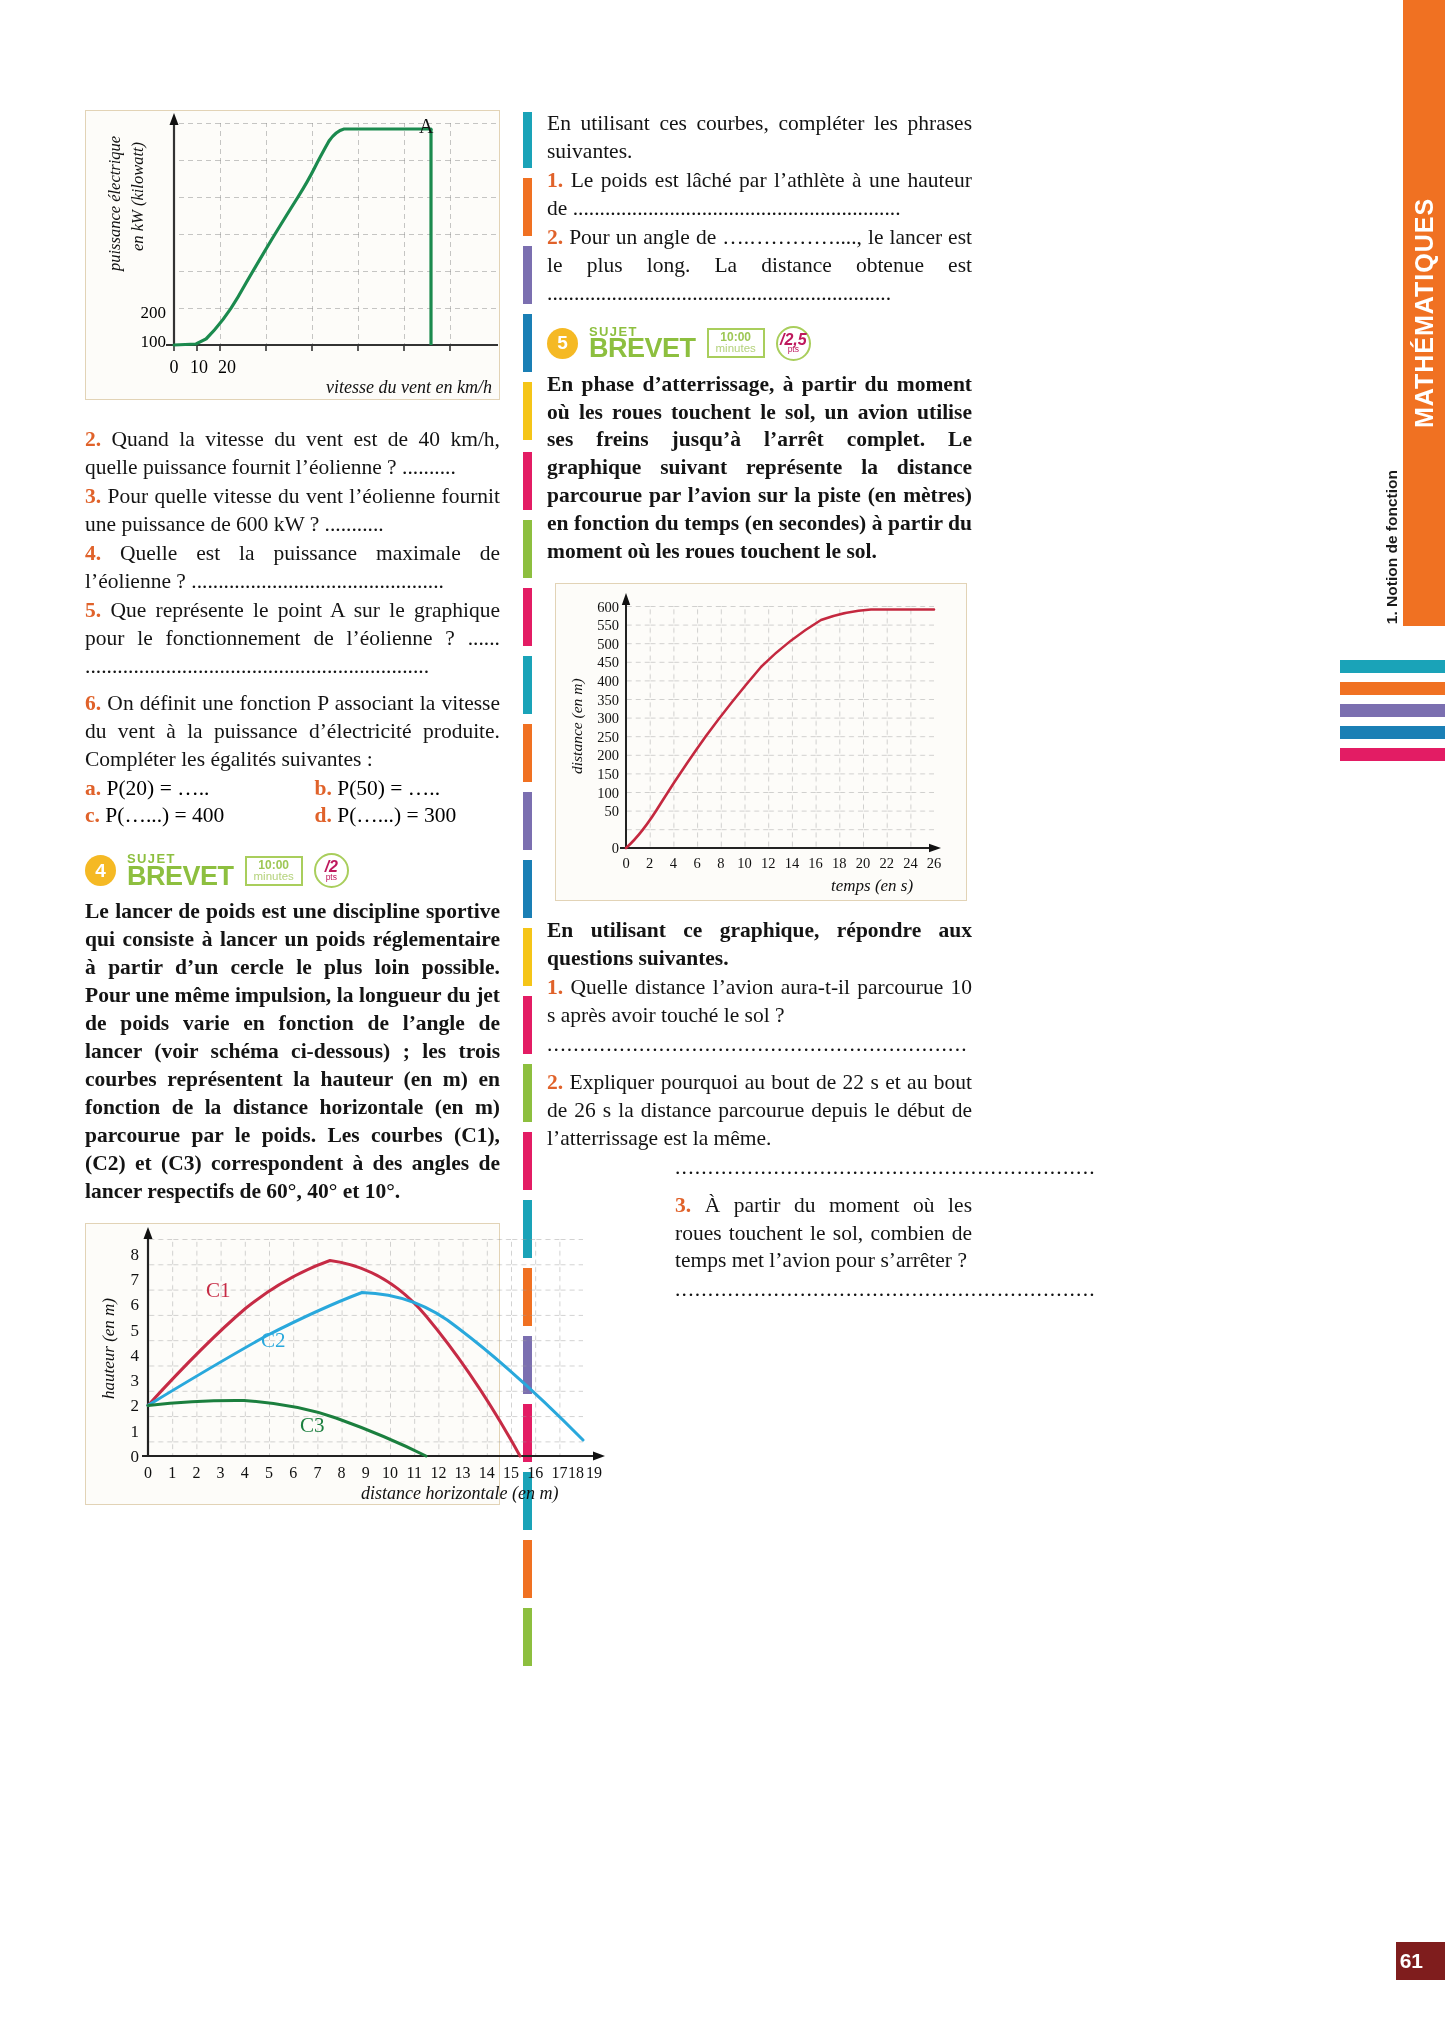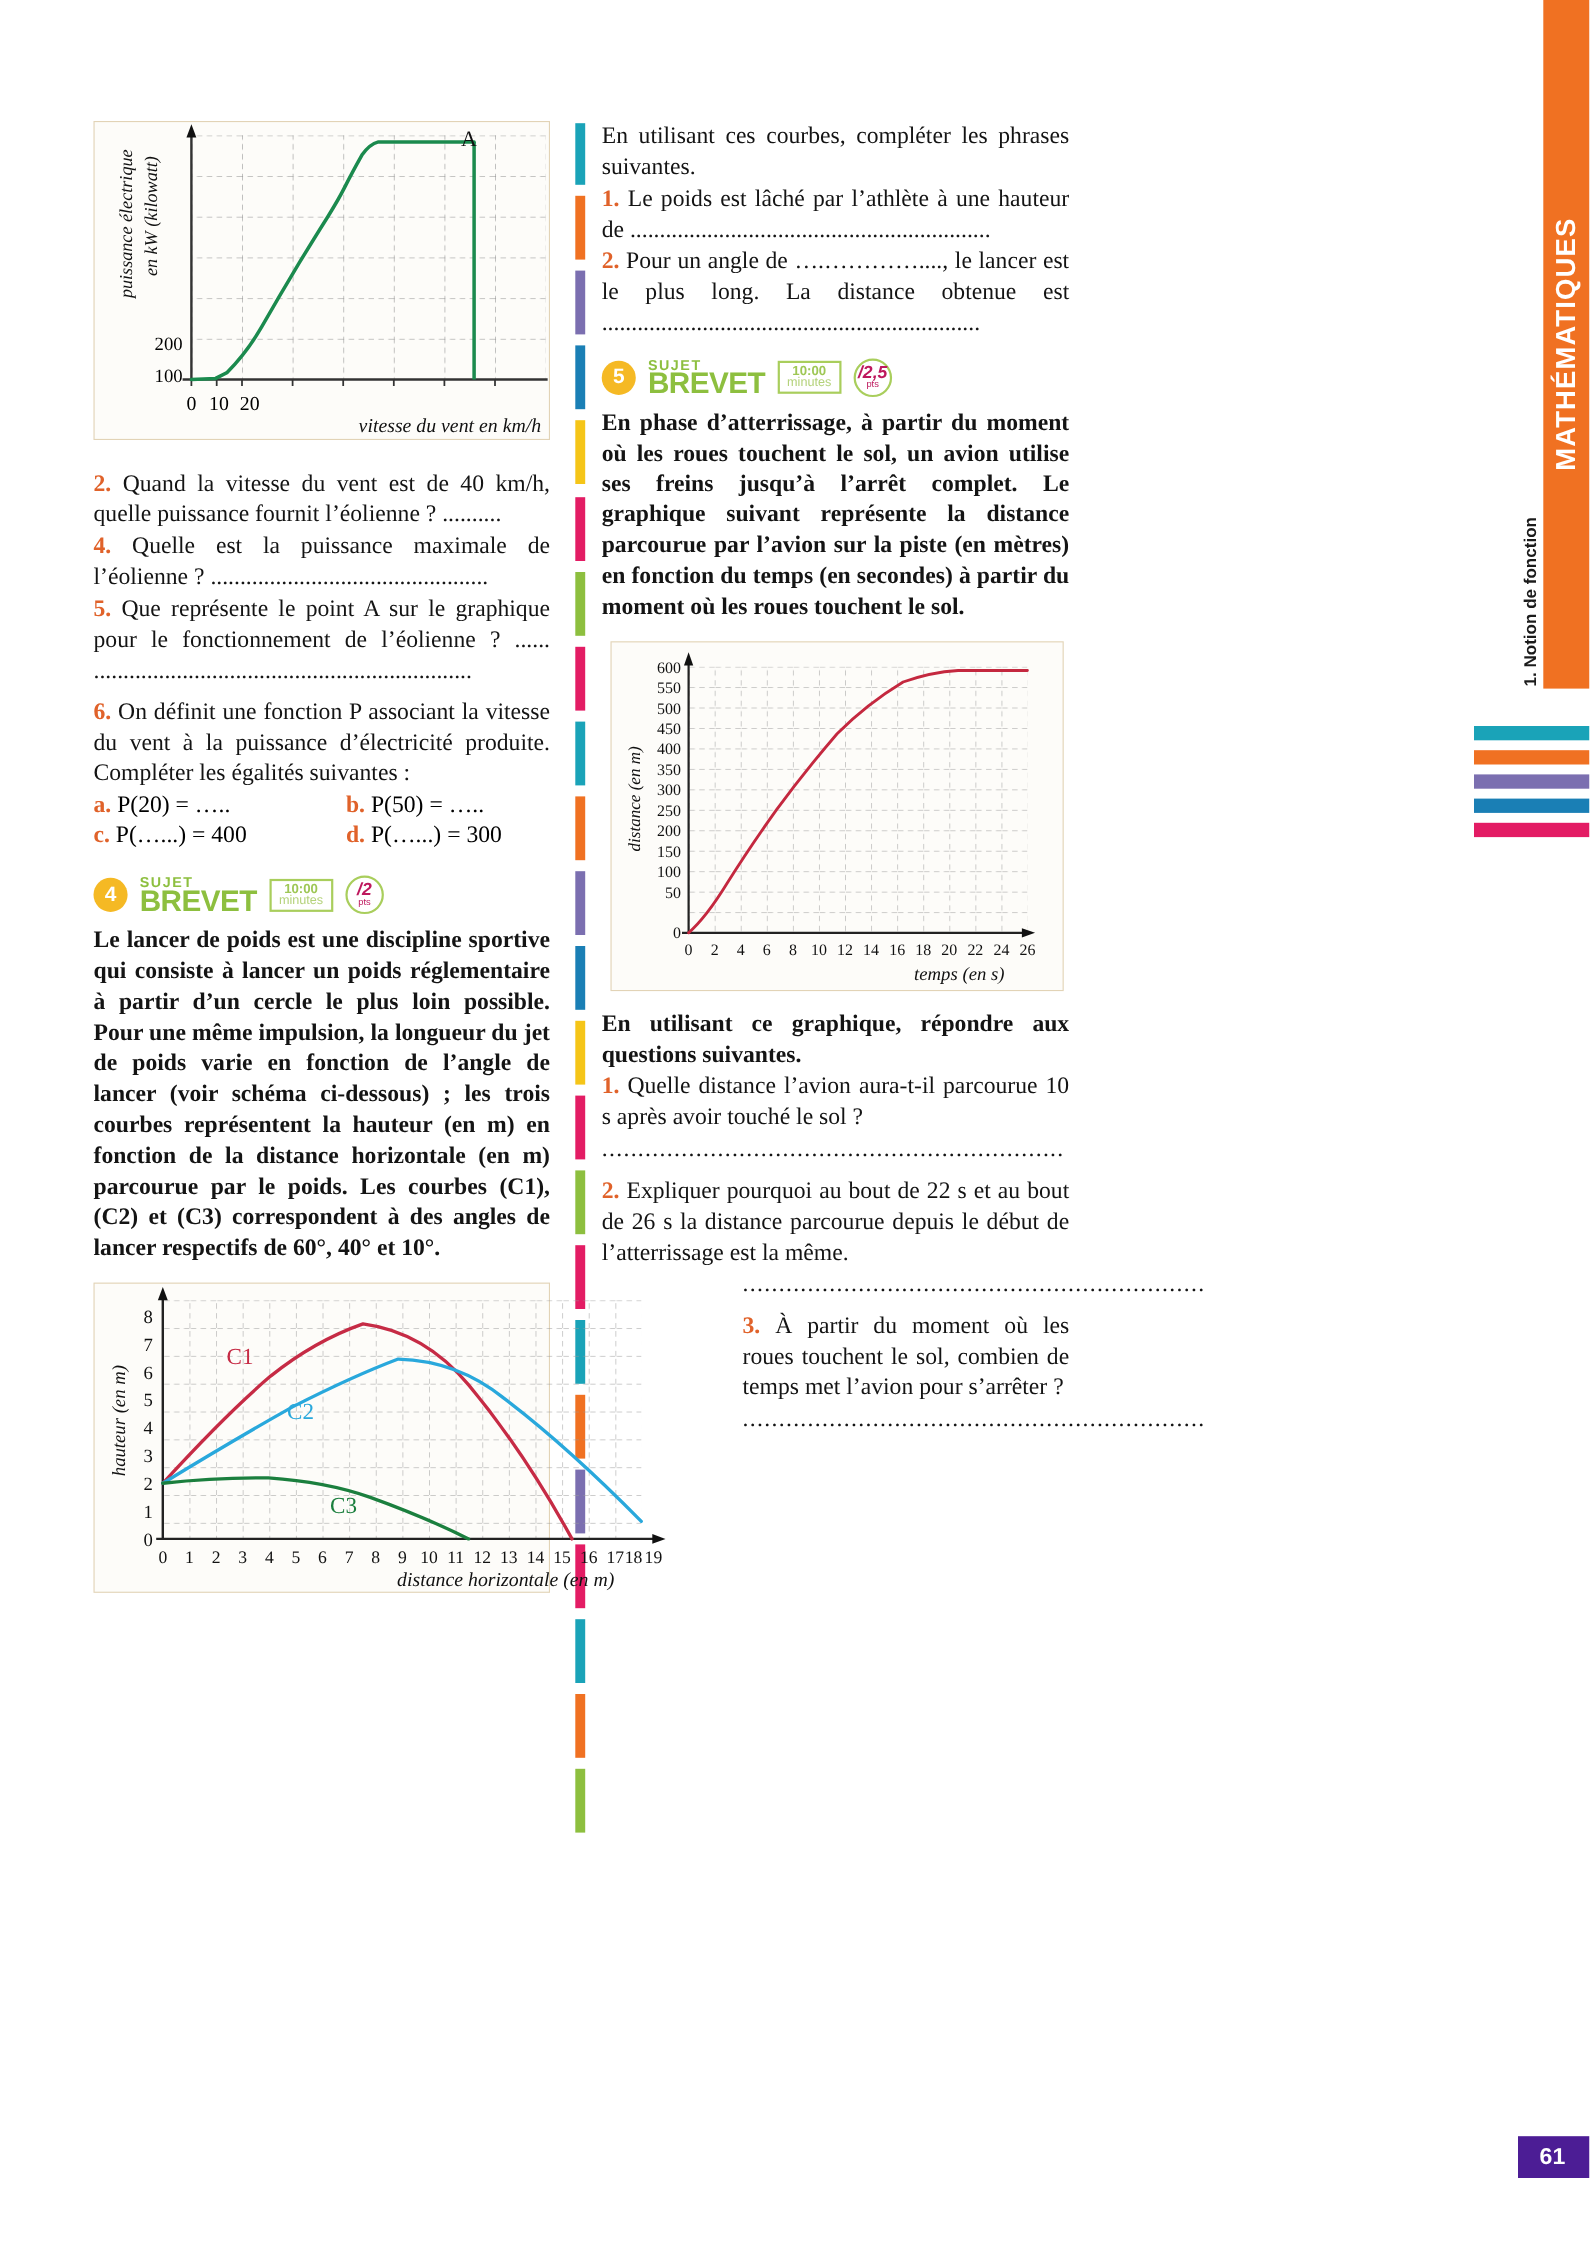--- a/index.html
+++ b/index.html
@@ -30,23 +30,23 @@
     font-weight: bold; font-size: 15.5px;
     writing-mode: vertical-rl; transform: rotate(180deg);
     white-space: nowrap;
   }
   .side-stripes { position: absolute; right: 0; top: 660px; width: 105px; }
   .side-stripes div { height: 13px; margin-bottom: 9px; }
 
   
   .page-num {
     position: absolute; right: 0; bottom: 58px;
-    background: #4c1d95; color: #fff;
+    background: #7f1d1d; color: #fff;
     font-family: "Liberation Sans", sans-serif; font-weight: bold;
-    font-size: 21px; padding: 7px 22px 7px 20px;
+    font-size: 21px; padding: 7px 22px 7px 4px;
   }
 
   
   .col-left  { position: absolute; left: 85px;  top: 110px; width: 415px; }
   .col-right { position: absolute; left: 547px; top: 110px; width: 425px; }
 
   
   .divider { position: absolute; left: 523px; top: 112px; width: 9px; }
   .divider span { display: block; width: 9px; }
 
@@ -215,20 +215,24 @@
 
         <text x="240" y="282" font-family="Liberation Serif, serif" font-style="italic" font-size="18" fill="#111">vitesse du vent en km/h</text>
       </svg>
     </div>
 
     <div class="gap-l"></div>
 
     <p class="q">
       <span class="qn">2.</span>
       <span>Quand la vitesse du vent est de 40 km/h, quelle puissance fournit l’éolienne ? ..........</span>
+    </p>
+    <p class="q">
+      <span class="qn">3.</span>
+      <span>Pour quelle vitesse du vent l’éolienne fournit une puissance de 600 kW ? ...........</span>
     </p>
     <p class="q">
       <span class="qn">4.</span>
       <span>Quelle est la puissance maximale de l’éolienne ? ...............................................</span>
     </p>
     <p class="q">
       <span class="qn">5.</span>
       <span>Que représente le point A sur le graphique pour le fonctionnement de l’éolienne ? ...... ................................................................</span>
     </p>
 

